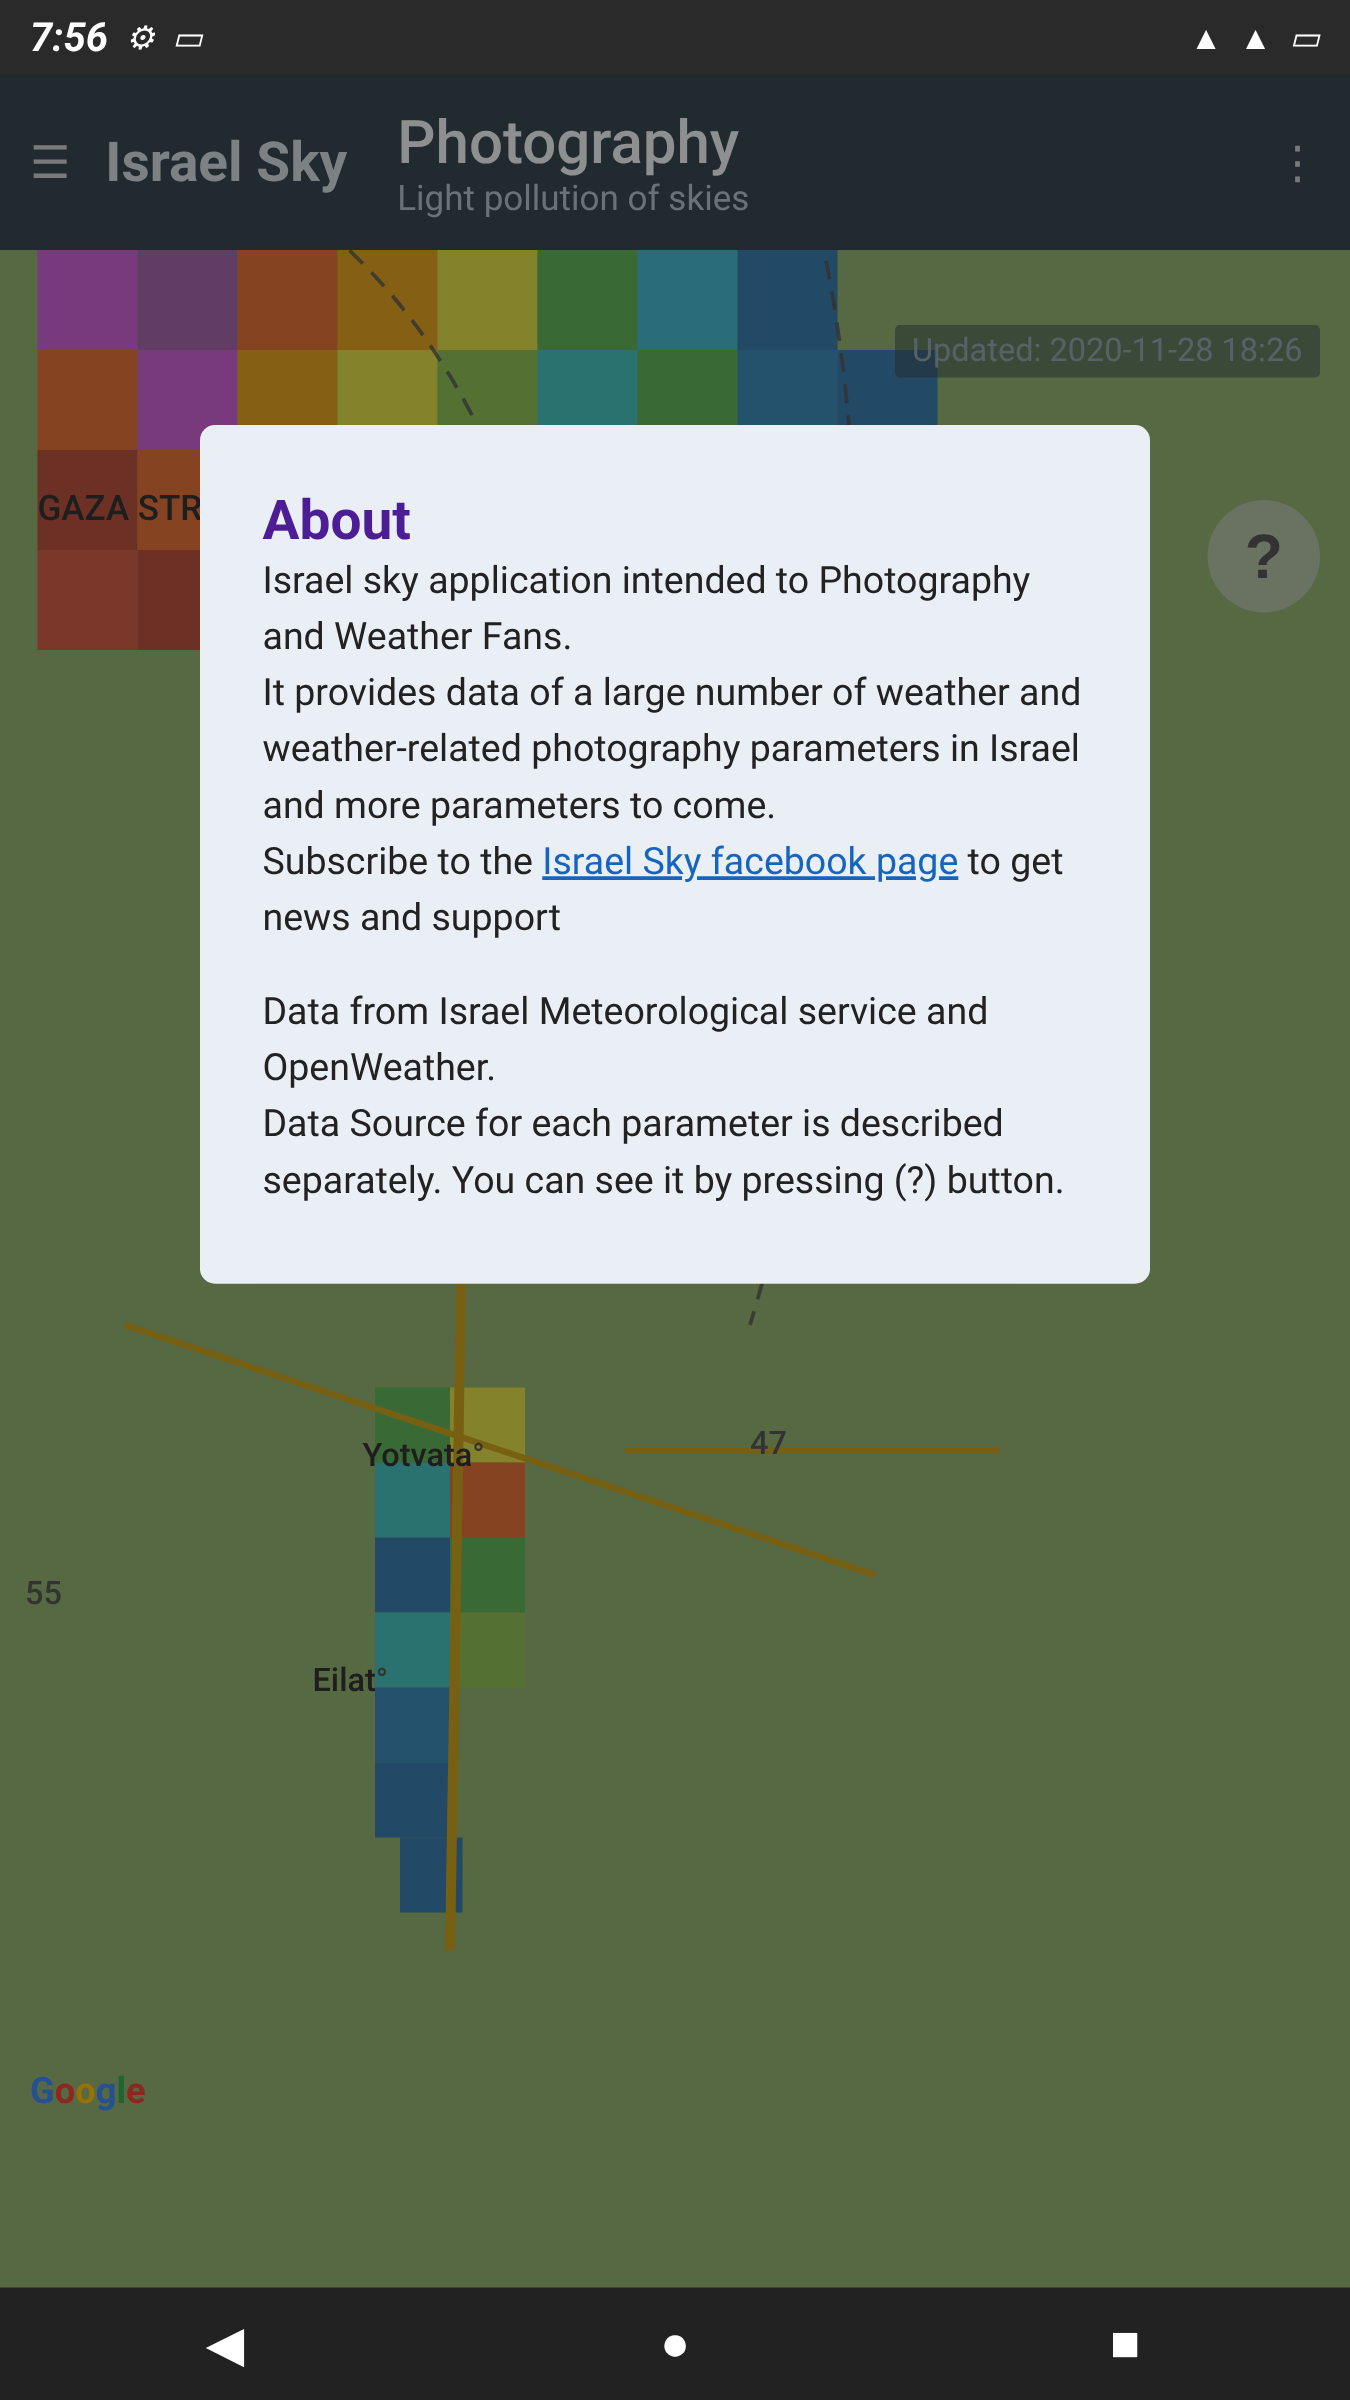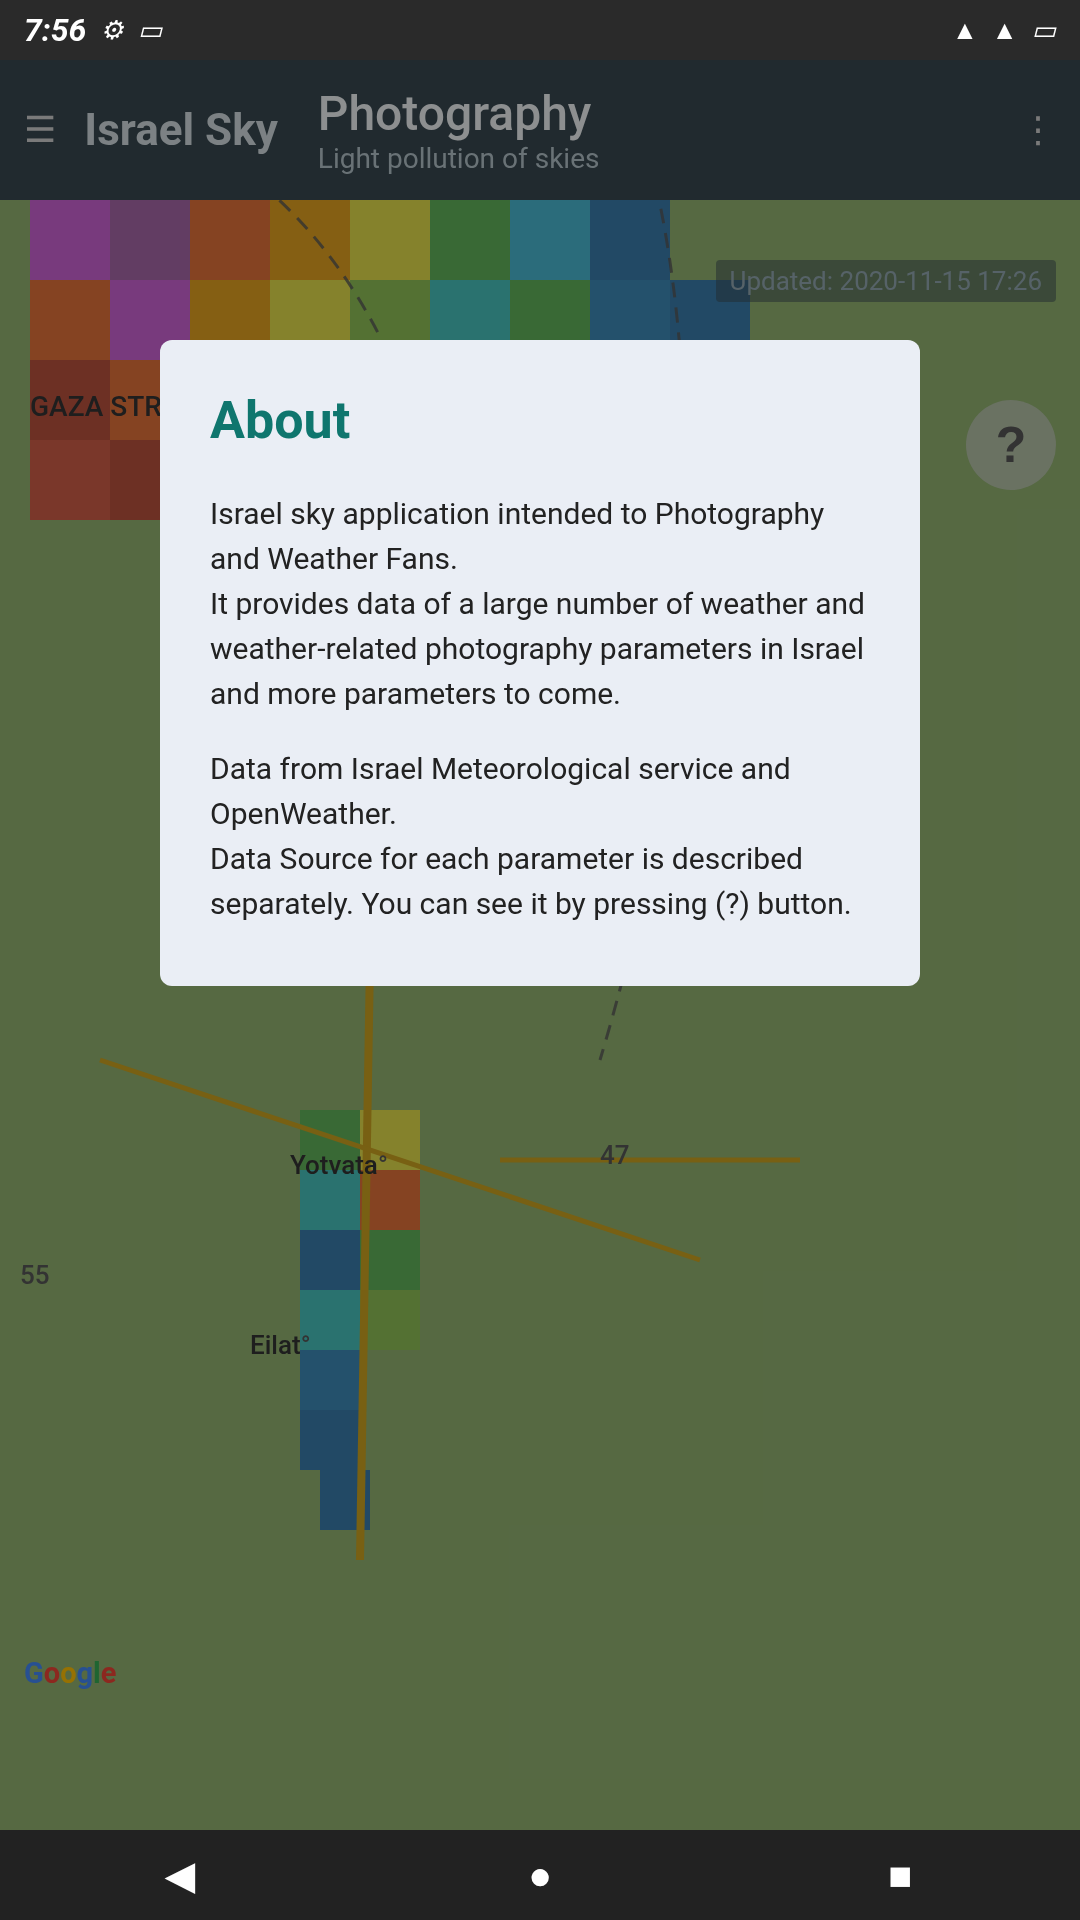--- a/index.html
+++ b/index.html
@@ -202,24 +202,23 @@
 
     
     .about-dialog {
       background: #eaeef5;
       border-radius: 12px;
       width: 760px;
       padding: 50px 50px 60px 50px;
       position: relative;
     }
     .about-title {
-      font-size: 52px;
-      font-weight: bold;
-      color: #0f766e;
-      margin-bottom: 40px;
+      font-size: 44px;
+      font-weight: bold;
+      color: #4c1d95;
     }
     .about-body {
       font-size: 30px;
       color: #222;
       line-height: 1.5;
     }
     .about-body p {
       margin-bottom: 0;
     }
     .about-link {
@@ -332,21 +331,21 @@
     <rect x="360" y="1230" width="60" height="60" fill="#8bc34a" opacity="0.7"></rect>
     <rect x="300" y="1290" width="60" height="60" fill="#1976d2" opacity="0.7"></rect>
     <rect x="300" y="1350" width="60" height="60" fill="#1565c0" opacity="0.7"></rect>
     <rect x="320" y="1410" width="50" height="60" fill="#1565c0" opacity="0.7"></rect>
 
     <path d="M 370 900 L 360 1500" stroke="#c8a020" stroke-width="8" fill="none"></path>
     <path d="M 100 1000 Q 400 1100 700 1200" stroke="#c8a020" stroke-width="5" fill="none"></path>
     <path d="M 500 1100 L 800 1100" stroke="#c8a020" stroke-width="5" fill="none"></path>
   </svg>
 
-  <div class="updated-label">Updated: 2020-11-15 17:26</div>
+  <div class="updated-label">Updated: 2020-11-28 18:26</div>
 
   <button class="help-button" style="top: 340px; right: 24px;">
     <span style="color:#555; font-size:50px; font-weight:bold;">?</span>
   </button>
 
   <div class="map-label" style="top: 330px; left: 30px;">GAZA STRIP</div>
 
   <div class="map-label" style="top: 1090px; left: 290px; font-size:26px;">
     <span>Yotvata</span><span style="color:#555">°</span>
   </div>
@@ -363,20 +362,23 @@
     <span class="g-blue">G</span><span class="g-red">o</span><span class="g-yellow">o</span><span class="g-blue">g</span><span class="g-green">l</span><span class="g-red">e</span>
   </div>
 </div>
 
 <div class="dialog-overlay">
   <div class="about-dialog">
     <div class="about-title">About</div>
     <div class="about-body">
       <p>Israel sky application intended to Photography and Weather Fans.</p>
       <p>It provides data of a large number of weather and weather-related photography parameters in Israel and more parameters to come.</p>
+      <p>
+        <span>Subscribe to the </span><a href="#" class="about-link">Israel Sky facebook page</a><span> to get news and support</span>
+      </p>
       <div class="about-spacer"></div>
       <p>Data from Israel Meteorological service and OpenWeather.</p>
       <p>Data Source for each parameter is described separately. You can see it by pressing (?) button.</p>
     </div>
   </div>
 </div>
 
 <div class="bottom-nav">
   <button class="nav-btn">◀</button>
   <button class="nav-btn">●</button>

